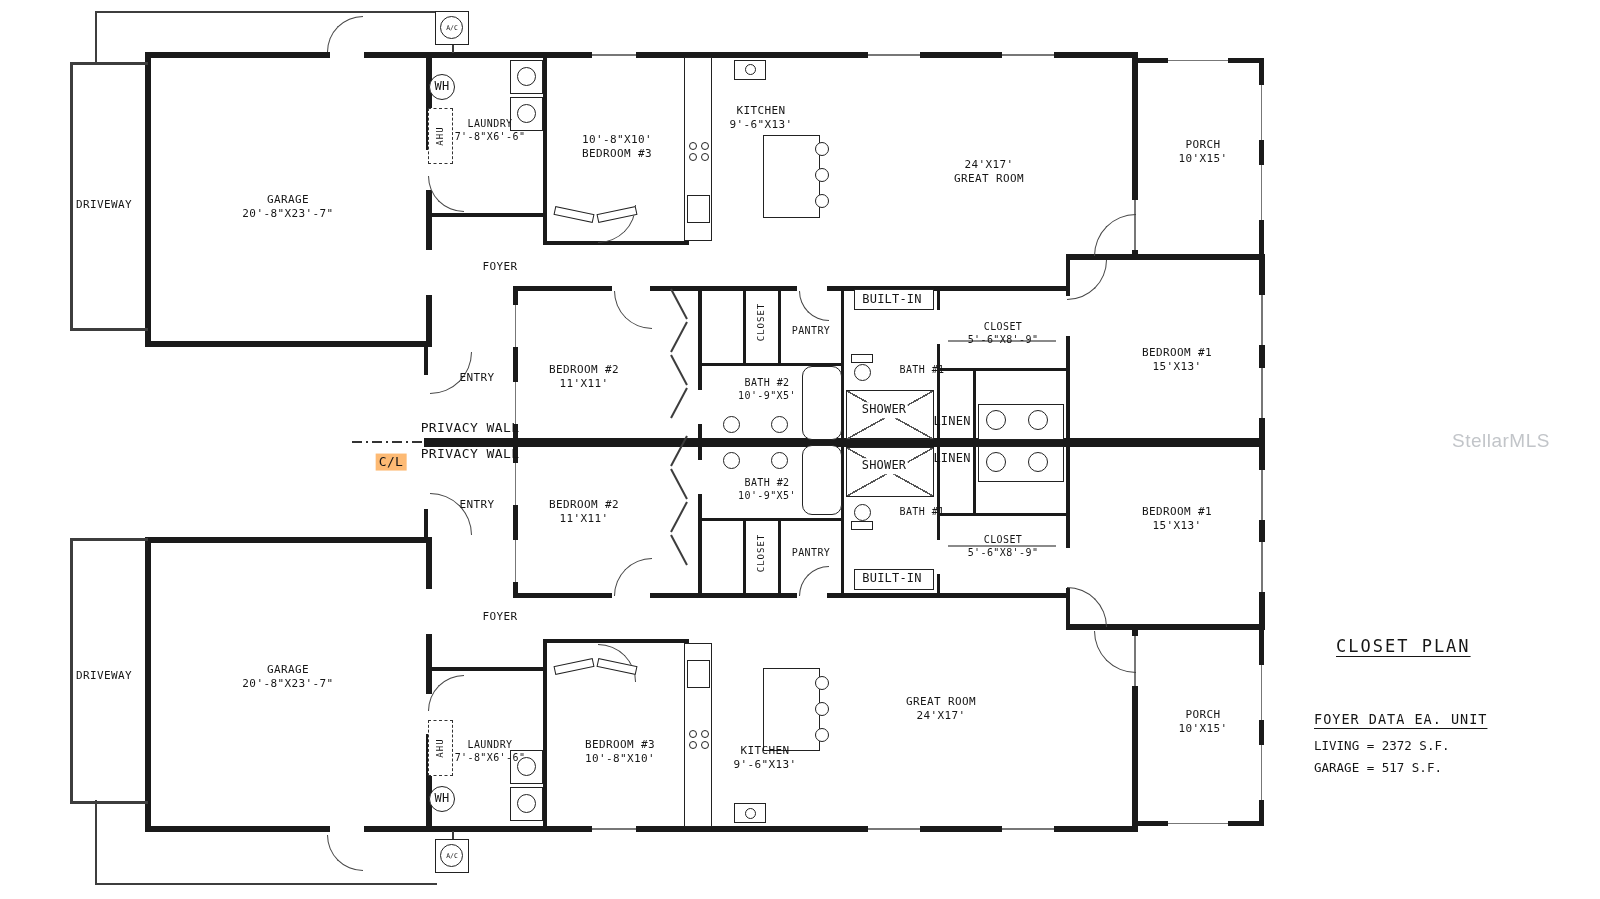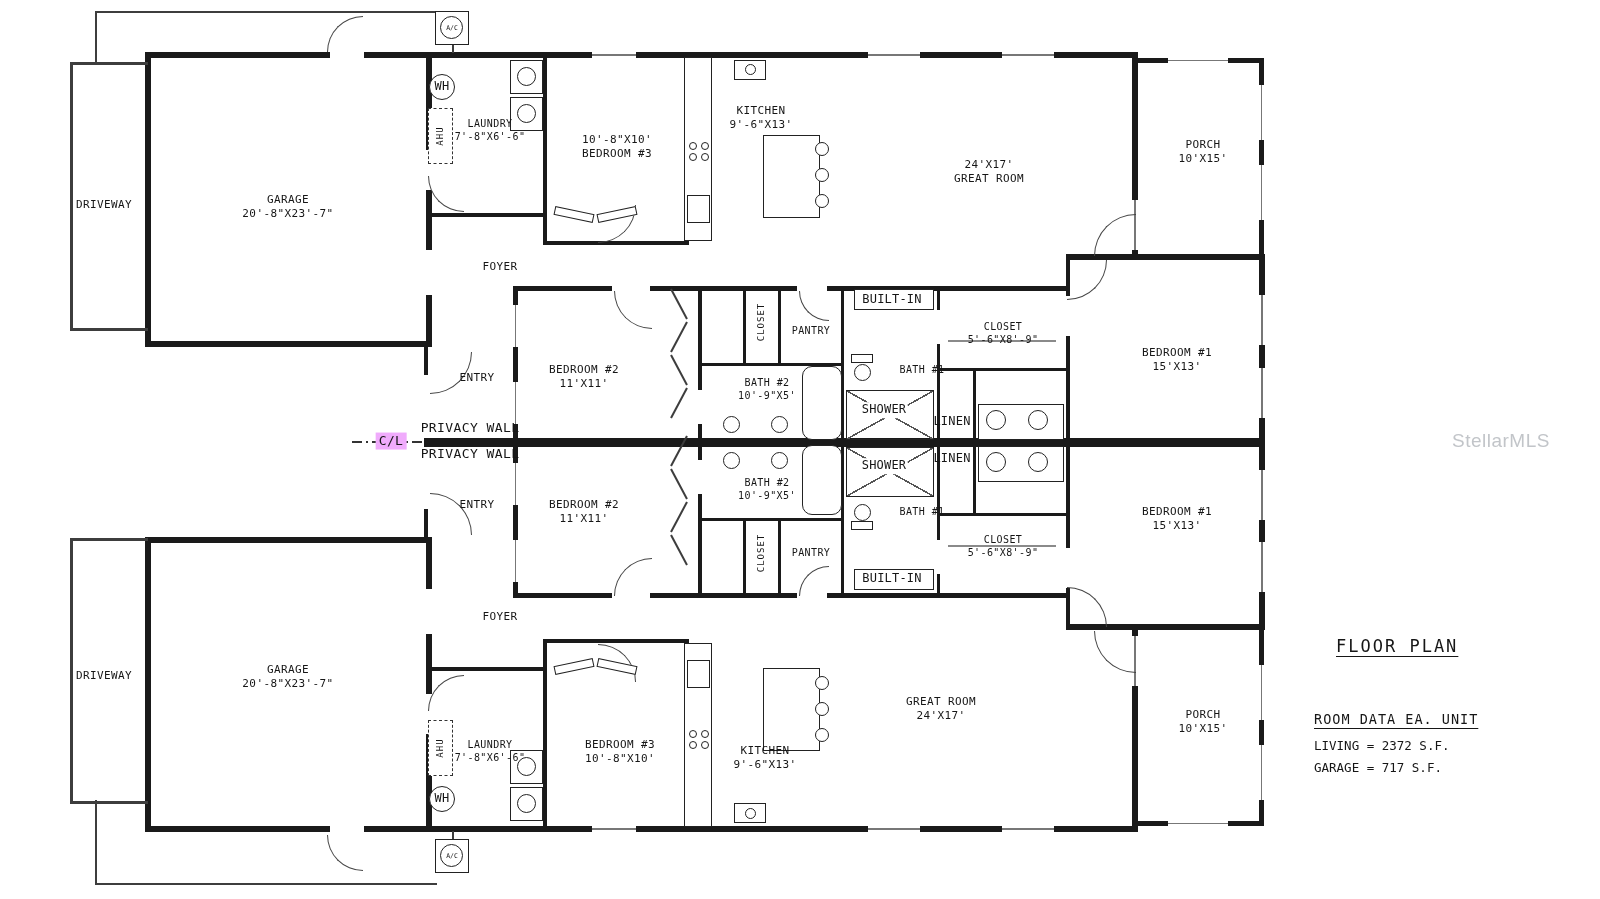--- a/index.html
+++ b/index.html
@@ -292,21 +292,21 @@
     <span>5'-6"X8'-9"</span>
   </div>
   <div class="lbl sm" style="left:884px;top:410px;background:#fff;padding:0 1px">SHOWER</div>
   <div class="lbl sm" style="left:952px;top:422px">LINEN</div>
   <div class="lbl" style="left:1177px;top:360px">
     <span>BEDROOM #1</span>
     <span>15'X13'</span>
   </div>
 
   <div class="lbl pw" style="left:470px;top:428px">PRIVACY WALL</div>
-  <div class="lbl pw" style="left:391px;top:441px;background:#f0abfc;padding:0 3px">C/L</div>
+  <div class="lbl pw" style="left:391px;top:462px;background:#fdba74;padding:0 3px">C/L</div>
   <div class="lbl pw" style="left:470px;top:454px">PRIVACY WALL</div>
 
   <div class="lbl" style="left:477px;top:505px">ENTRY</div>
   <div class="lbl" style="left:584px;top:512px">
     <span>BEDROOM #2</span>
     <span>11'X11'</span>
   </div>
   <div class="lbl" style="left:767px;top:489px;font-size:10px">
     <span>BATH #2</span>
     <span>10'-9"X5'</span>
@@ -348,20 +348,20 @@
   </div>
   <div class="lbl" style="left:941px;top:709px">
     <span>GREAT ROOM</span>
     <span>24'X17'</span>
   </div>
   <div class="lbl" style="left:1203px;top:722px">
     <span>PORCH</span>
     <span>10'X15'</span>
   </div>
 
-  <div class="tb u" style="left:1336px;top:636px;font-size:17px;letter-spacing:2px">FLOOR PLAN</div>
-  <div class="tb u" style="left:1314px;top:711px;font-size:13.5px;letter-spacing:1px">ROOM DATA EA. UNIT</div>
+  <div class="tb u" style="left:1336px;top:636px;font-size:17px;letter-spacing:2px">CLOSET PLAN</div>
+  <div class="tb u" style="left:1314px;top:711px;font-size:13.5px;letter-spacing:1px">FOYER DATA EA. UNIT</div>
   <div class="tb" style="left:1314px;top:738px;font-size:12.5px">LIVING = 2372 S.F.</div>
-  <div class="tb" style="left:1314px;top:760px;font-size:12.5px">GARAGE = 717 S.F.</div>
+  <div class="tb" style="left:1314px;top:760px;font-size:12.5px">GARAGE = 517 S.F.</div>
 
   <div class="watermark" style="left:1452px;top:430px">StellarMLS</div>
 
 </div>
 
 </body></html>

